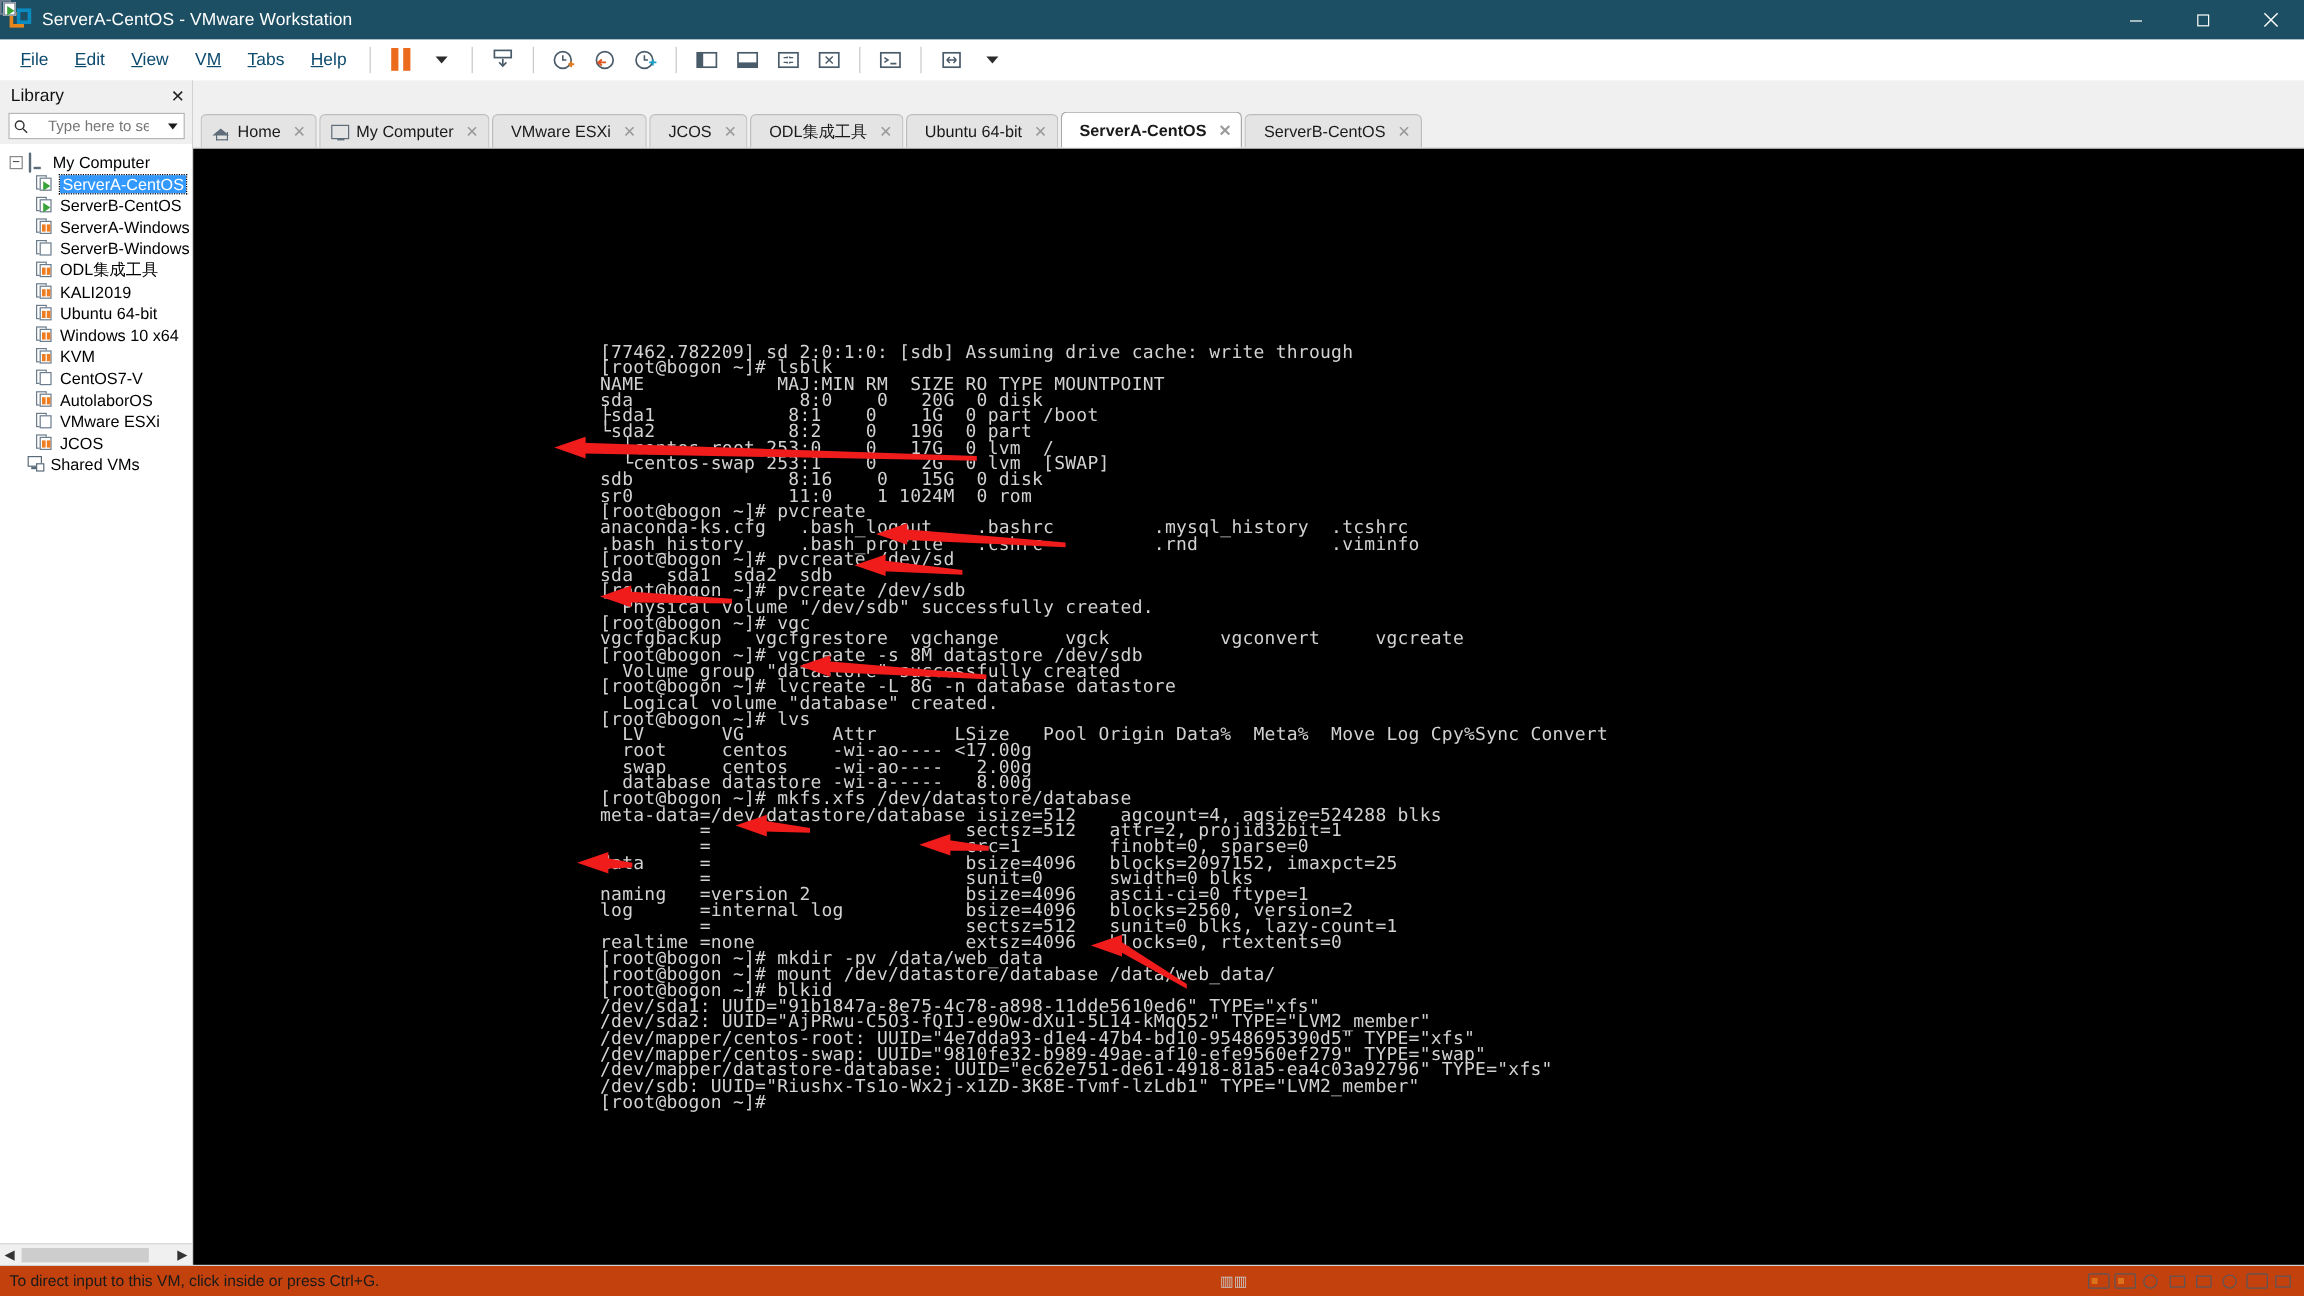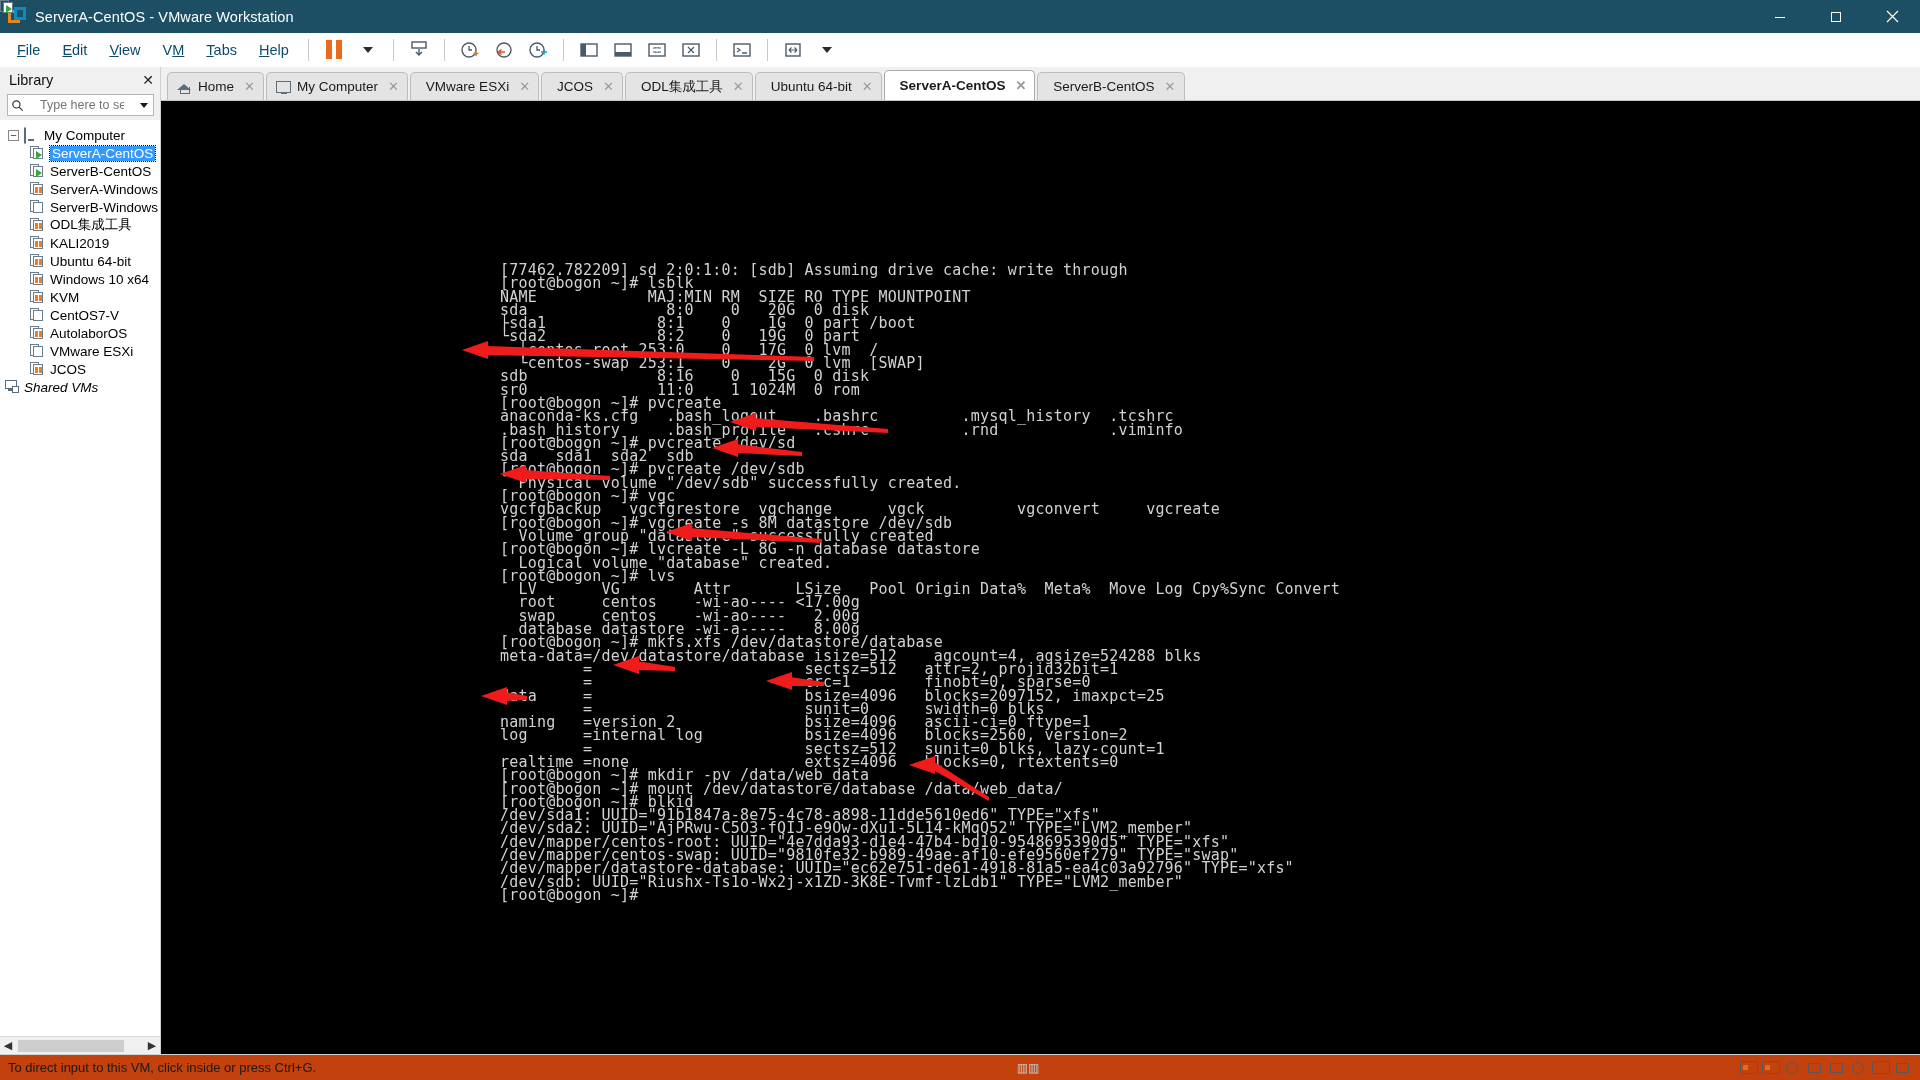--- a/index.html
+++ b/index.html
@@ -65,21 +65,21 @@
   .tree { flex:1 1 auto; background:#ffffff; padding-top: 6px; overflow:hidden; font-size:13.5px; }
   .tnode { display:flex; align-items:center; height:18px; padding-left:8px; white-space:nowrap; }
   .tnode .expander {
     width:11px;height:11px;border:1px solid #888; background:#fff; margin-right:5px;
     display:flex;align-items:center;justify-content:center;font-size:11px;line-height:9px;color:#333;
   }
   .tnode .ico { width:15px; height:14px; margin-right:5px; position:relative; flex:0 0 auto; }
   .tnode .lbl { color:#000; }
   .tnode.child { padding-left: 30px; }
   .tnode.sel .lbl { background:#3399ff; color:#fff; outline:1px dotted #000; padding:0 2px; }
-  .tnode.shared { padding-left: 4px; font-style: italic; }
+  .tnode.shared { padding-left: 22px; }
 
   
   .ico-monitor { border:1.6px solid #5a6b7a; border-radius:1px; width:14px;height:11px; }
   .ico-monitor:after { content:""; position:absolute; left:4px; top:11px; width:6px;height:2px;background:#5a6b7a; }
 
   
   .ico-vm .back { position:absolute; left:0; top:0; width:9px;height:12px; border:1.4px solid #6b7c8c; }
   .ico-vm .front { position:absolute; left:3px; top:2px; width:10px;height:11px; border:1.4px solid #6b7c8c; background:#fff; }
   .ico-vm .play { position:absolute; left:6px; top:5px; width:0;height:0;
       border-left:6px solid #3aa33a; border-top:4px solid transparent; border-bottom:4px solid transparent; }
@@ -98,21 +98,21 @@
     display:flex; align-items:center;
   }
   .ss-arrow { width:16px; text-align:center; font-size:11px; color:#333; }
   .ss-track { flex:1 1 auto; height:12px; background:#f0f0f0; position:relative; }
   .ss-thumb { position:absolute; left:2px; top:0; width:106px; height:12px; background:#cdcdcd; }
 
   
   .right { flex:1 1 auto; display:flex; flex-direction:column; min-width:0; background:#f0f0f0; }
   .tabstrip {
     height: 34px; background:#f0f0f0; display:flex; align-items:flex-end;
-    padding-left: 6px; gap: 2px; border-bottom:1px solid #c6c6c6;
+    padding-left: 6px; gap: 2px; border-bottom:1px solid #c6c6c6;margin-top:23px;
   }
   .tab {
     height: 28px; display:flex; align-items:center; gap:6px; padding: 0 8px 0 9px;
     background:#e4e4e4; border:1px solid #bdbdbd; border-bottom:none;
     border-radius: 5px 5px 0 0; font-size:13.5px; color:#1a1a1a; white-space:nowrap;
   }
   .tab.active { background:#ffffff; font-weight:bold; border-color:#a9a9a9; height:30px; }
   .tab .tx { color:#9a9a9a; font-size:13px; margin-left:4px; }
   .tab-home-ico { width:15px;height:14px; position:relative; }
   .tab-home-ico:before{content:"";position:absolute;left:0;top:4px;width:0;height:0;

